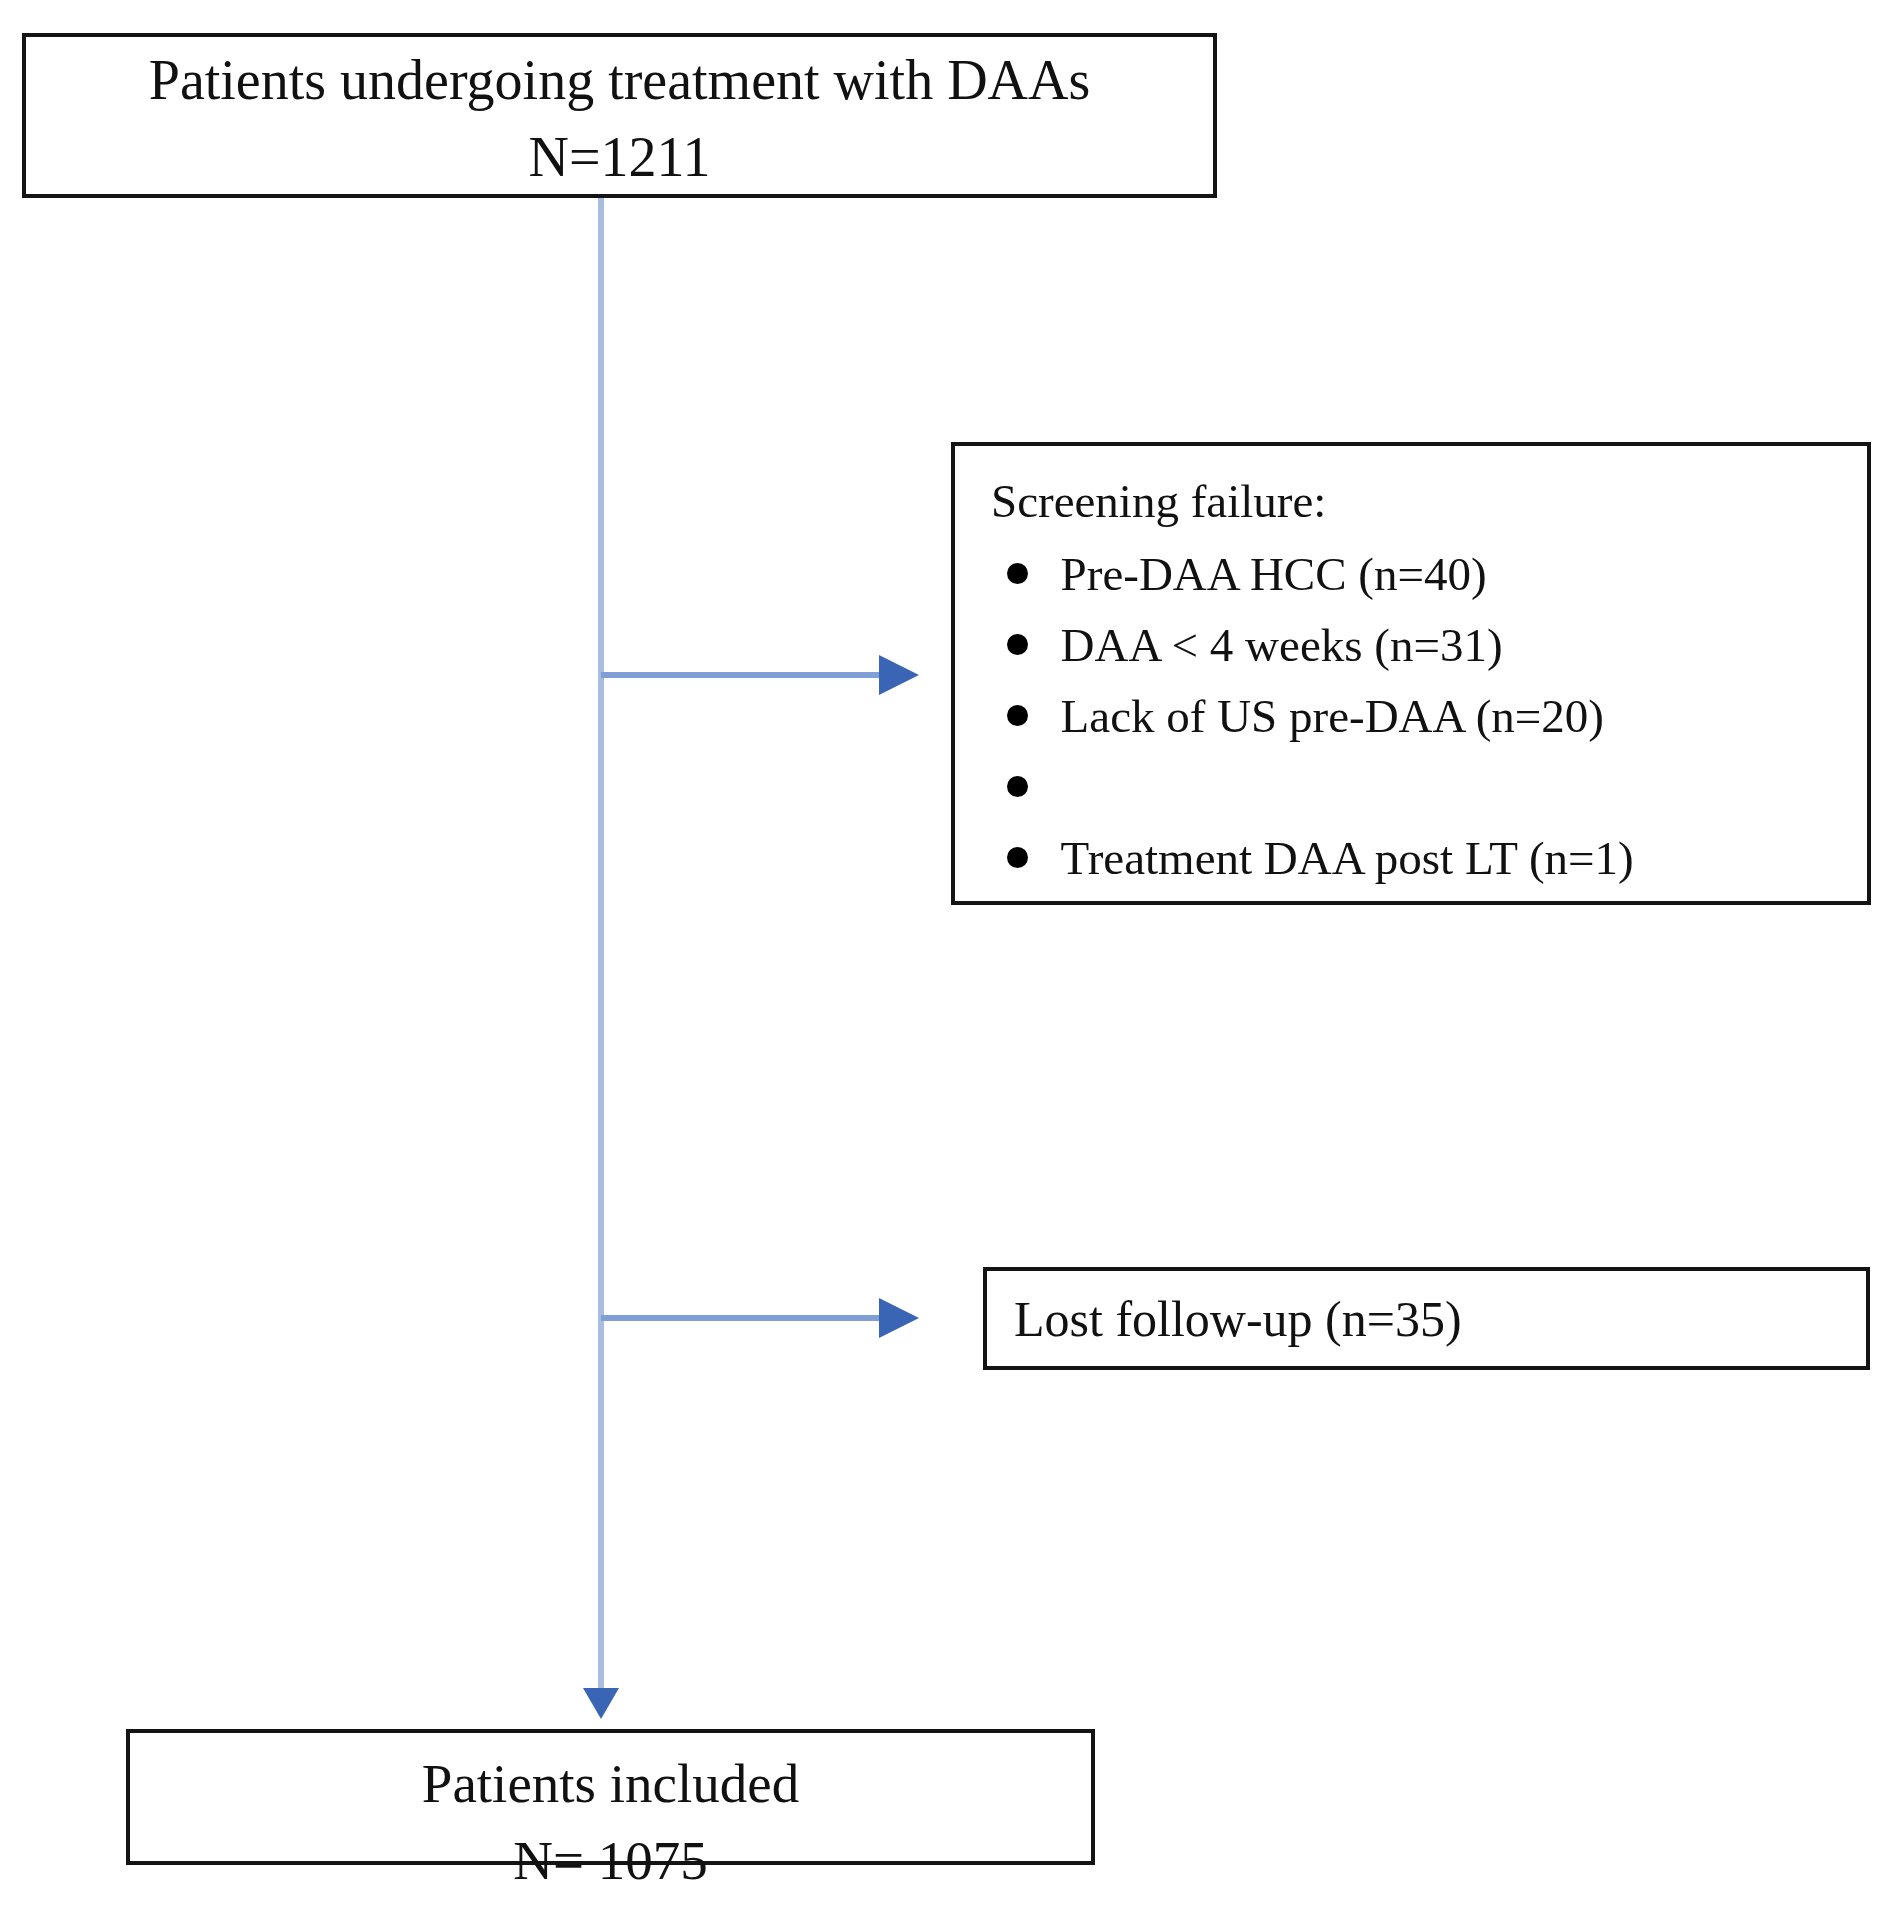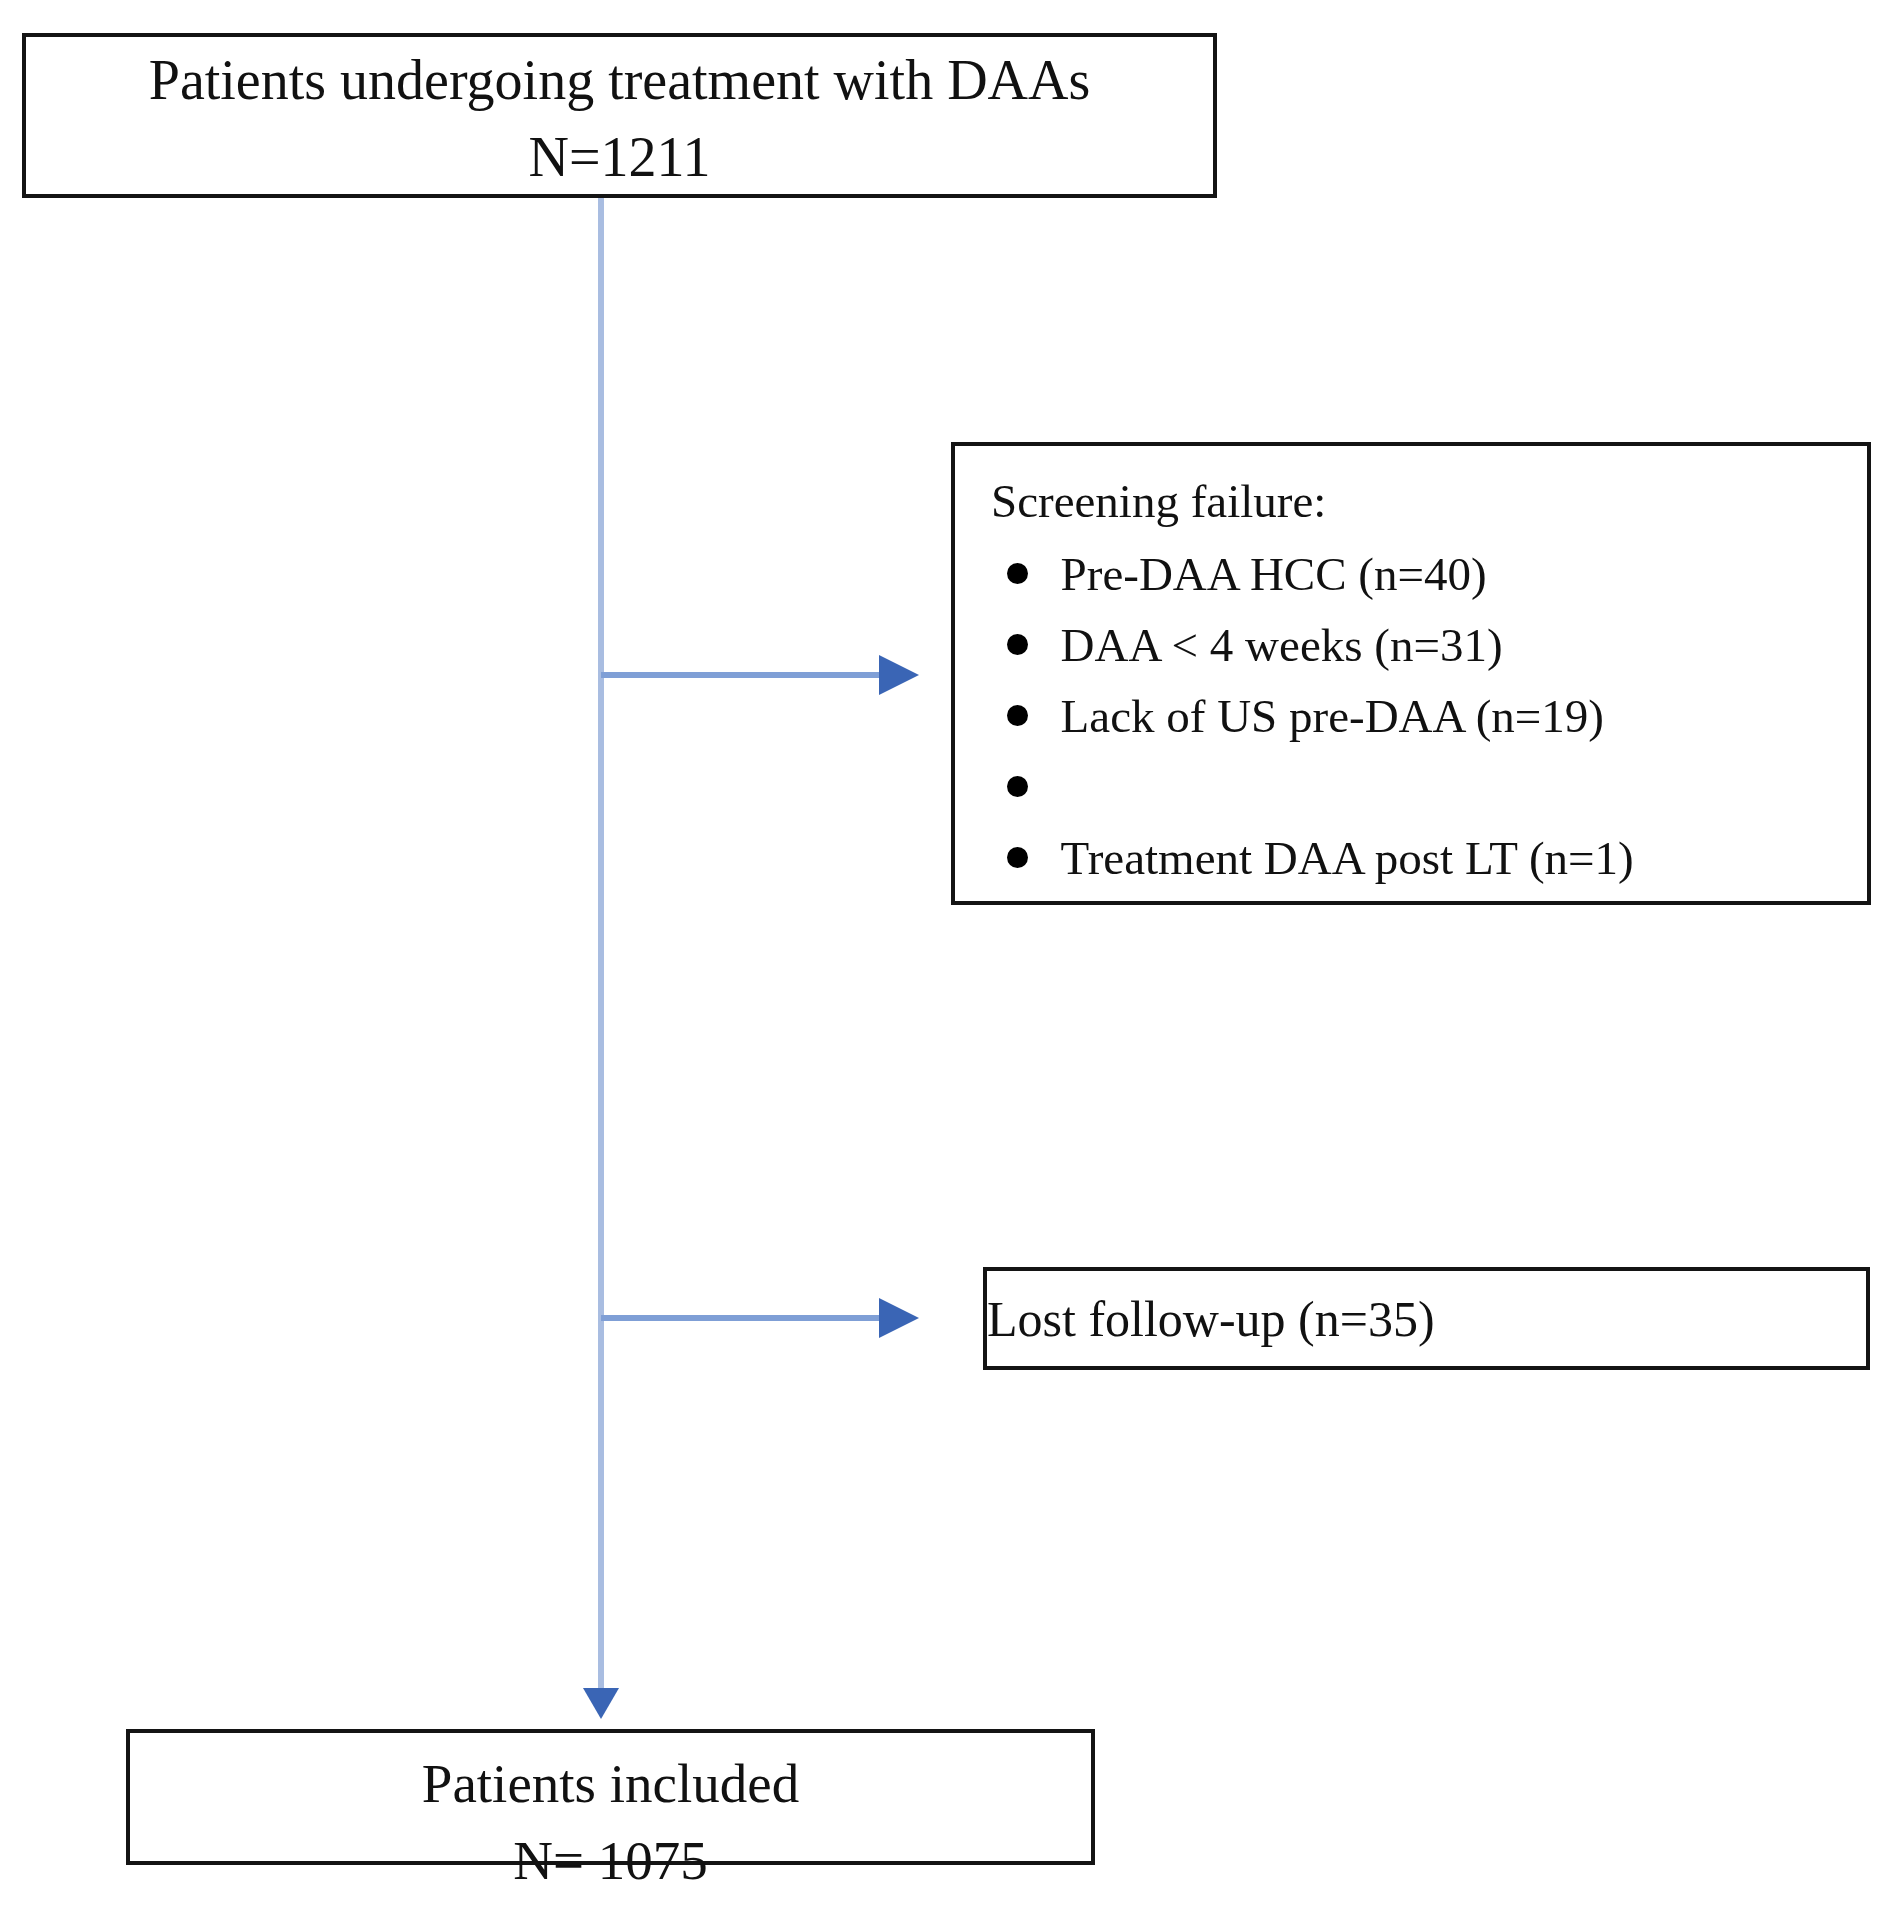--- a/index.html
+++ b/index.html
@@ -55,20 +55,21 @@
     margin-left: 15.6px;
     margin-right: 33px;
   }
   
   #lost-box {
     left: 983px; top: 1267px;
     width: 887px; height: 103px;
     font-size: 50px;
     display: flex;
     align-items: center;
+    padding-left: 27px;
   }
   
   #bottom-box {
     left: 126px; top: 1729px;
     width: 969px; height: 136px;
     text-align: center;
     font-size: 55px;
     line-height: 77px;
     padding-top: 12px;
   }
@@ -127,21 +128,21 @@
         <div class="bullet-row">
           <span class="dot"></span>
           <span class="bullet-text">Pre-DAA HCC (n=40)</span>
         </div>
         <div class="bullet-row">
           <span class="dot"></span>
           <span class="bullet-text">DAA &lt; 4 weeks (n=31)</span>
         </div>
         <div class="bullet-row">
           <span class="dot"></span>
-          <span class="bullet-text">Lack of US pre-DAA (n=19)</span>
+          <span class="bullet-text">Lack of US pre-DAA (n=20)</span>
         </div>
         <div class="bullet-row">
           <span class="dot"></span>
         </div>
         <div class="bullet-row">
           <span class="dot"></span>
           <span class="bullet-text">Treatment DAA post LT (n=1)</span>
         </div>
       </div>
   </div>

